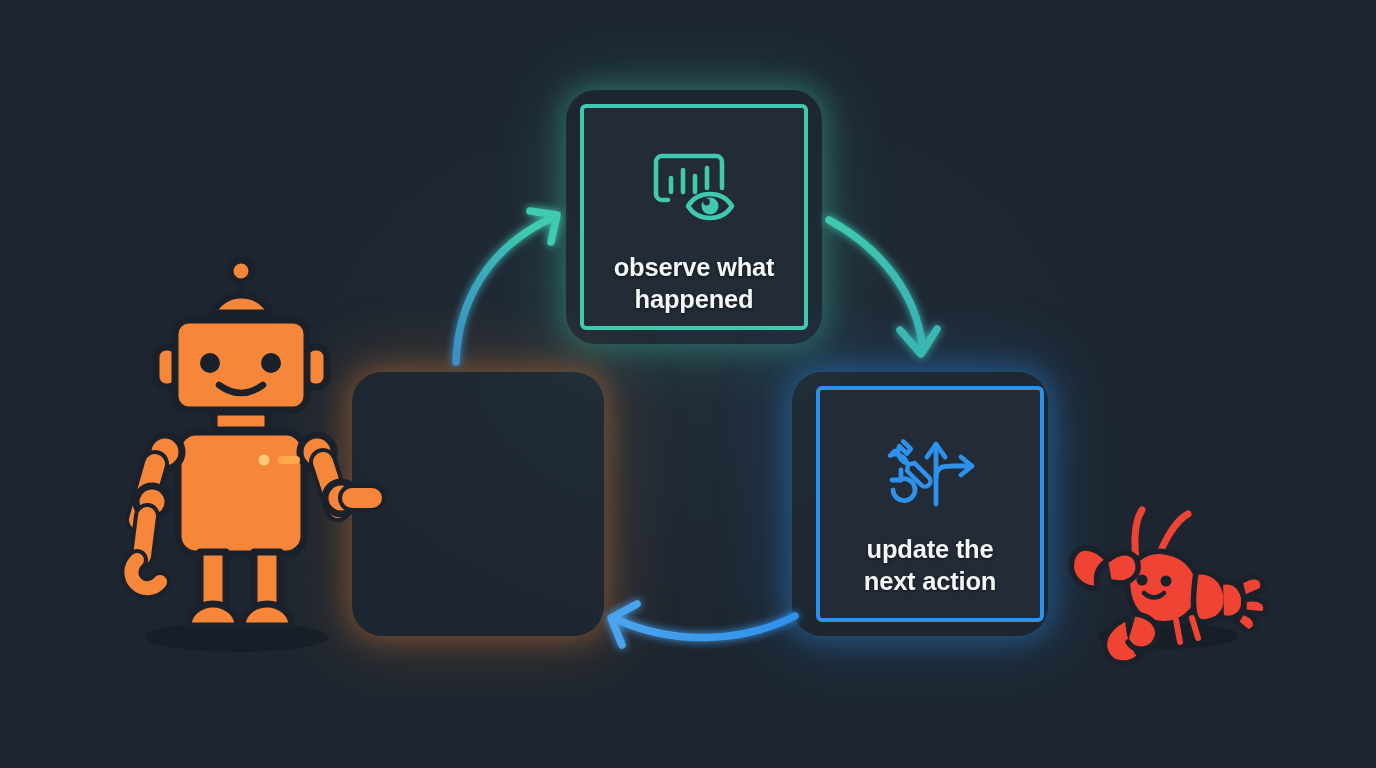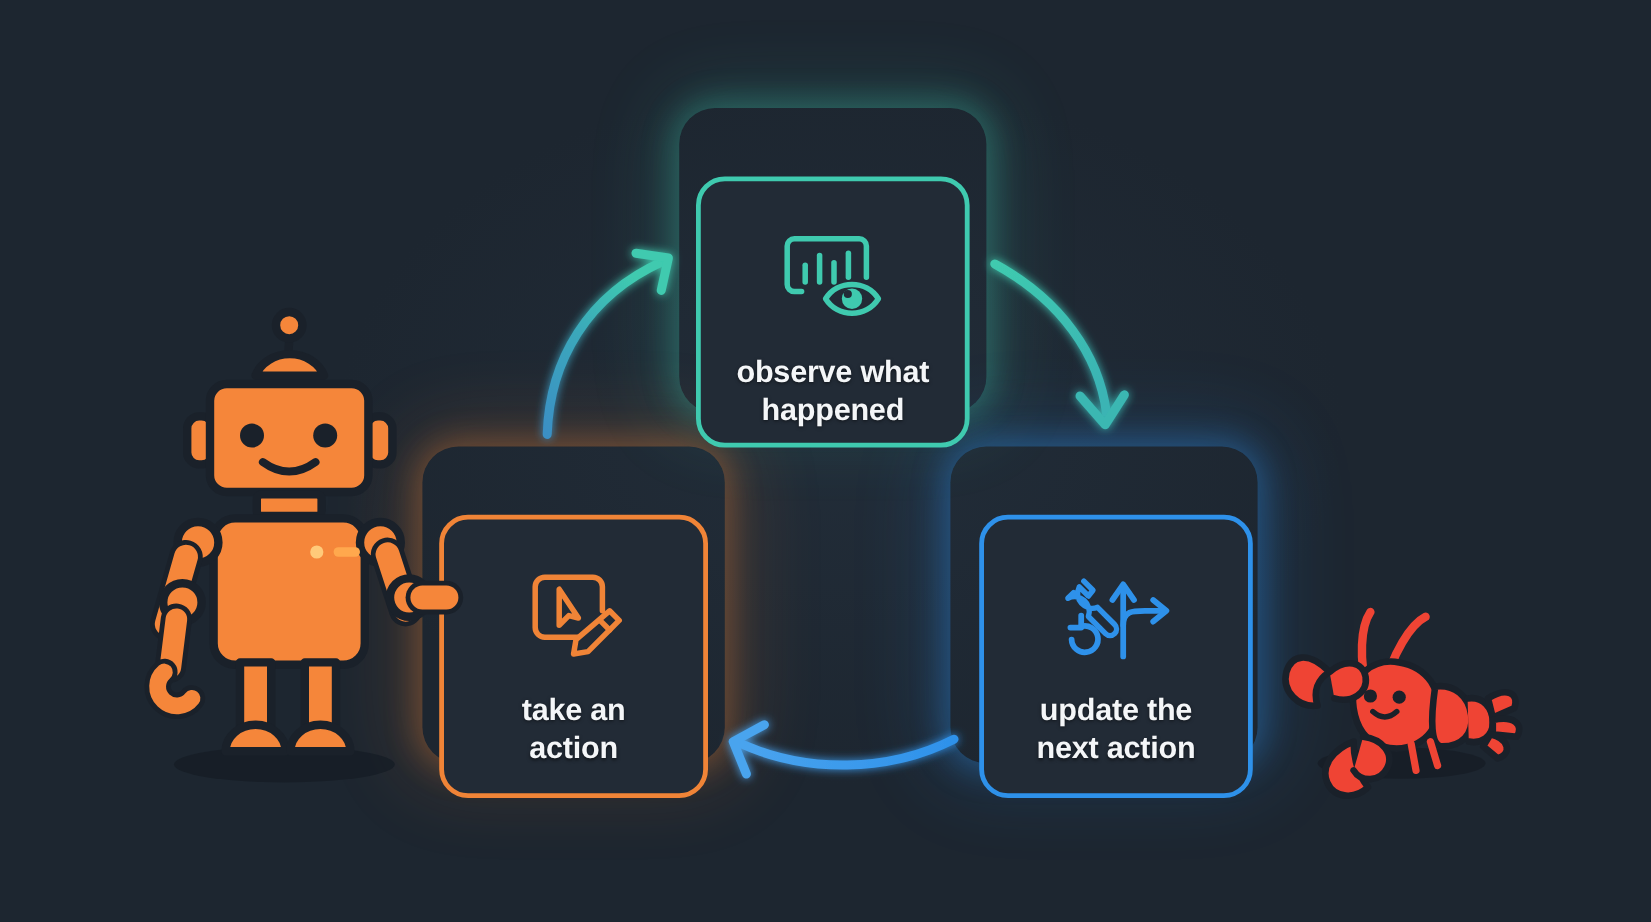--- a/index.html
+++ b/index.html
@@ -27,28 +27,27 @@
     position: absolute;
     border-radius: 30px;
     pointer-events: none;
     z-index: 1;
   }
 
   
   .card {
     position: absolute;
     box-sizing: border-box;
-    border-radius: 24px;
+    border-radius: 6px;
     background: #222b36;
     border: 4px solid #888;
     display: flex;
     flex-direction: column;
     align-items: center;
     z-index: 3;
-    margin-top: 43px;
   }
   .card .card-icon {
     margin-top: 36px;
     width: 96px;
     height: 86px;
     display: block;
   }
   .card .card-label {
     margin-top: 22px;
     text-align: center;
@@ -182,37 +181,20 @@
         <path d="M54 78 L54 20"></path>
         <path d="M45 31 L54 18 L63 31"></path>
         <path d="M54 52 C54 40, 62 40, 72 40 L88 40"></path>
         <path d="M79 31 L90 40 L79 49"></path>
       </g>
     </svg>
     <div class="card-label">update the
 next action</div>
   </div>
 
-  <div class="card" id="card-action">
-    <svg class="card-icon" viewBox="0 0 96 86">
-      <g fill="none" stroke="#f08437" stroke-width="4.6" stroke-linecap="round" stroke-linejoin="round">
-
-        <path d="M56 62 L24 62 A8 8 0 0 1 16 54 L16 20 A8 8 0 0 1 24 12 L64 12 A8 8 0 0 1 72 20 L72 40"></path>
-
-        <path d="M36 22 L36 52 L44 44 L52 46 Z" fill="#222b36"></path>
-      </g>
-
-      <g fill="#222b36" stroke="#f08437" stroke-width="4.6" stroke-linecap="round" stroke-linejoin="round">
-        <path d="M78 40 L86 48 L60 74 L48 76 L50 64 Z"></path>
-        <path d="M70 48 L78 56"></path>
-      </g>
-    </svg>
-    <div class="card-label">take an
-action</div>
-  </div>
 
   <svg class="layer" id="robot-layer" viewBox="0 0 1376 768">
 
     <ellipse cx="237" cy="637" rx="92" ry="15" fill="#161d26" opacity="0.85"></ellipse>
 
     <g stroke="#1a212a" stroke-width="7" stroke-linejoin="round" stroke-linecap="round" fill="#f5863a">
 
       <path d="M240 300 L241 283" fill="none"></path>
       <circle cx="241" cy="271" r="11"></circle>
 

